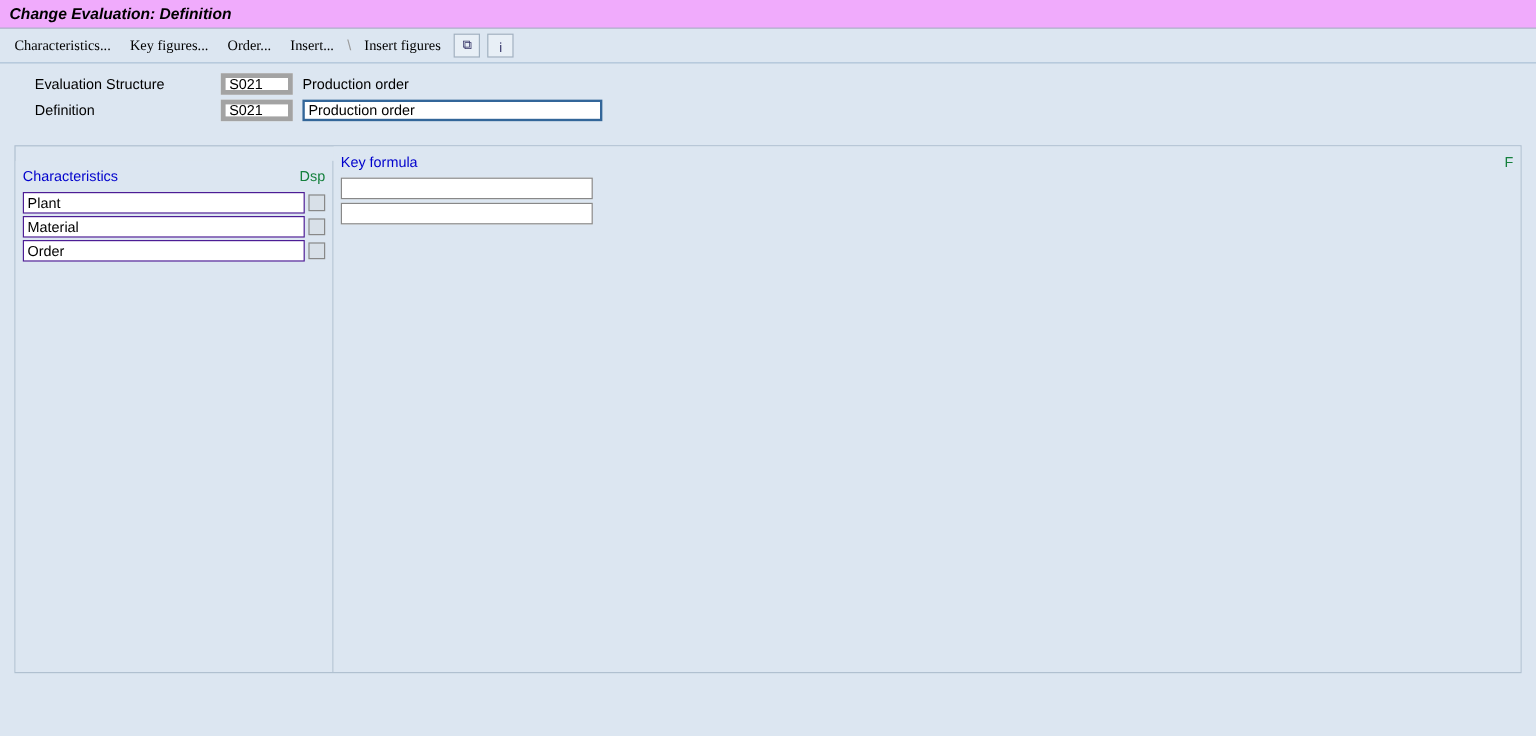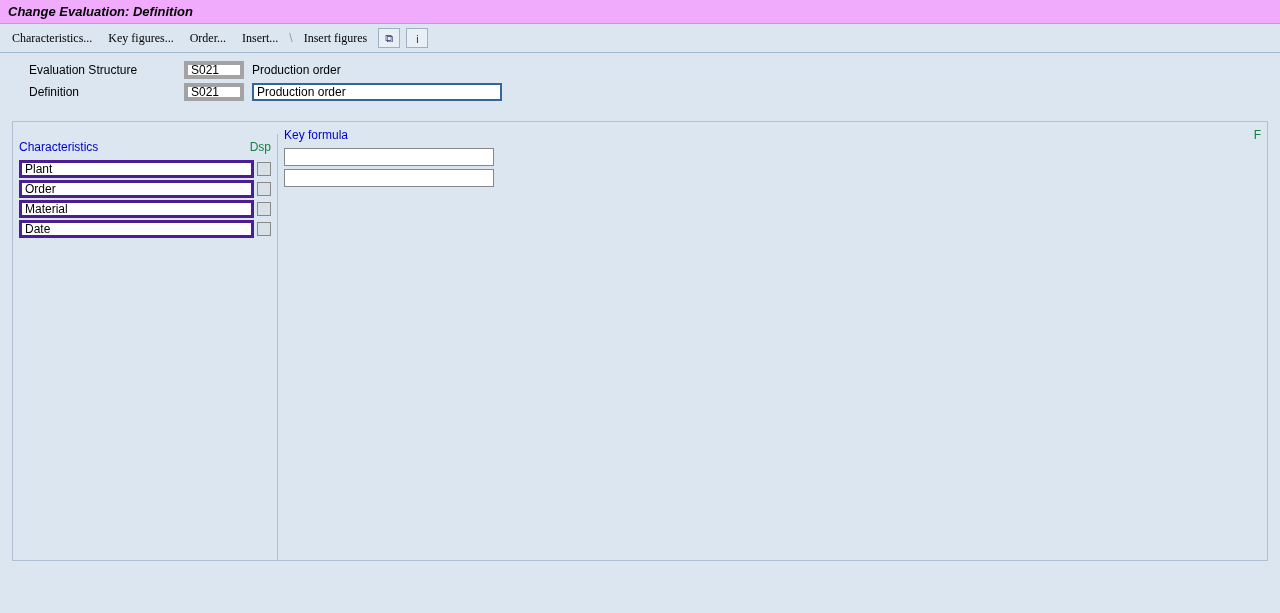--- a/index.html
+++ b/index.html
@@ -133,21 +133,21 @@
     }
 
     .char-row {
       display: flex;
       align-items: center;
       margin-bottom: 2px;
     }
     .char-input {
       flex: 1;
       height: 18px;
-      border: 3px solid #4c1d95;
+      border: 1px solid #4c1d95;
       background: #fff;
       font-size: 12px;
       padding: 1px 3px;
     }
     .char-checkbox {
       width: 14px;
       height: 14px;
       margin-left: 3px;
       border: 1px solid #888;
       background: #d8e0e8;
@@ -213,29 +213,25 @@
     <div class="panel-header">
       <span class="panel-header-label">Characteristics</span>
       <span class="panel-header-abbr">Dsp</span>
     </div>
 
     <div class="char-row">
       <input class="char-input" type="text" value="Plant" style="">
       <div class="char-checkbox"></div>
     </div>
     <div class="char-row">
-      <input class="char-input" type="text" value="Order" style="">
-      <div class="char-checkbox"></div>
-    </div>
-    <div class="char-row">
       <input class="char-input" type="text" value="Material" style="">
       <div class="char-checkbox"></div>
     </div>
     <div class="char-row">
-      <input class="char-input" type="text" value="Date" style="">
+      <input class="char-input" type="text" value="Order" style="">
       <div class="char-checkbox"></div>
     </div>
   </div>
 
   <div class="right-panel">
     <div class="panel-header">
       <span class="panel-header-label">Key formula</span>
       <span class="panel-header-abbr">F</span>
     </div>
     <div class="key-figure-row">

